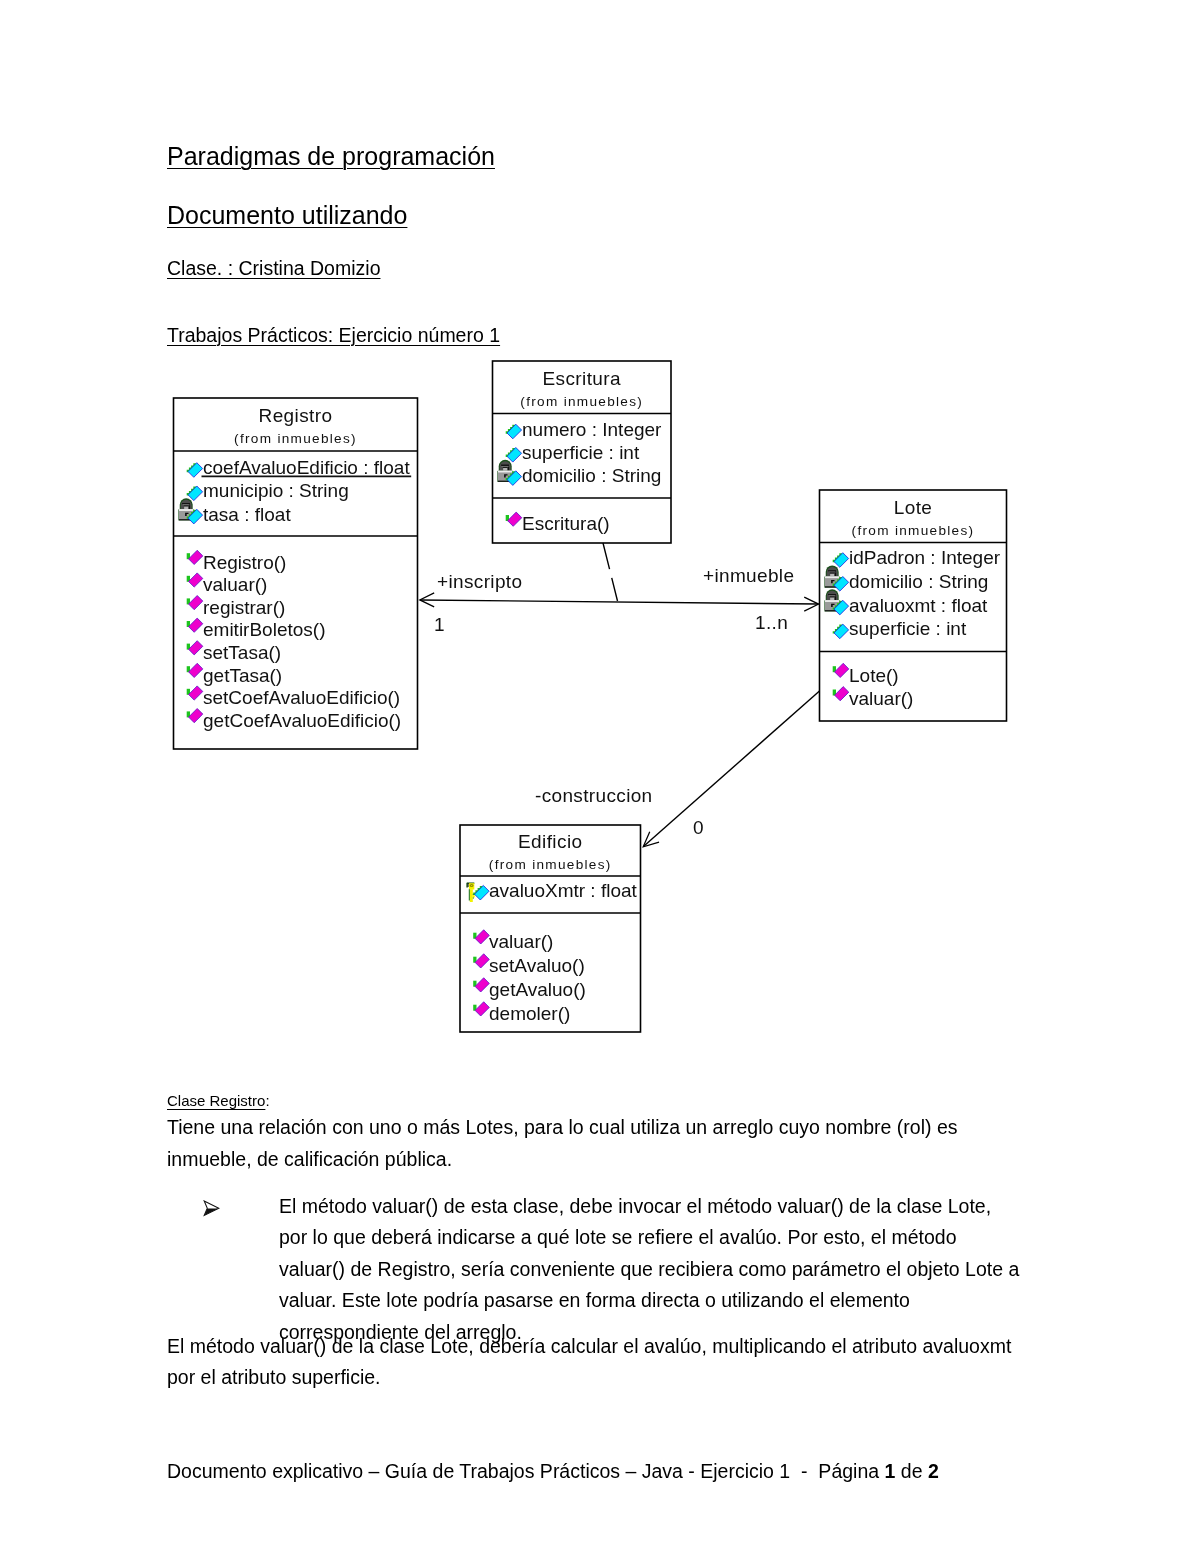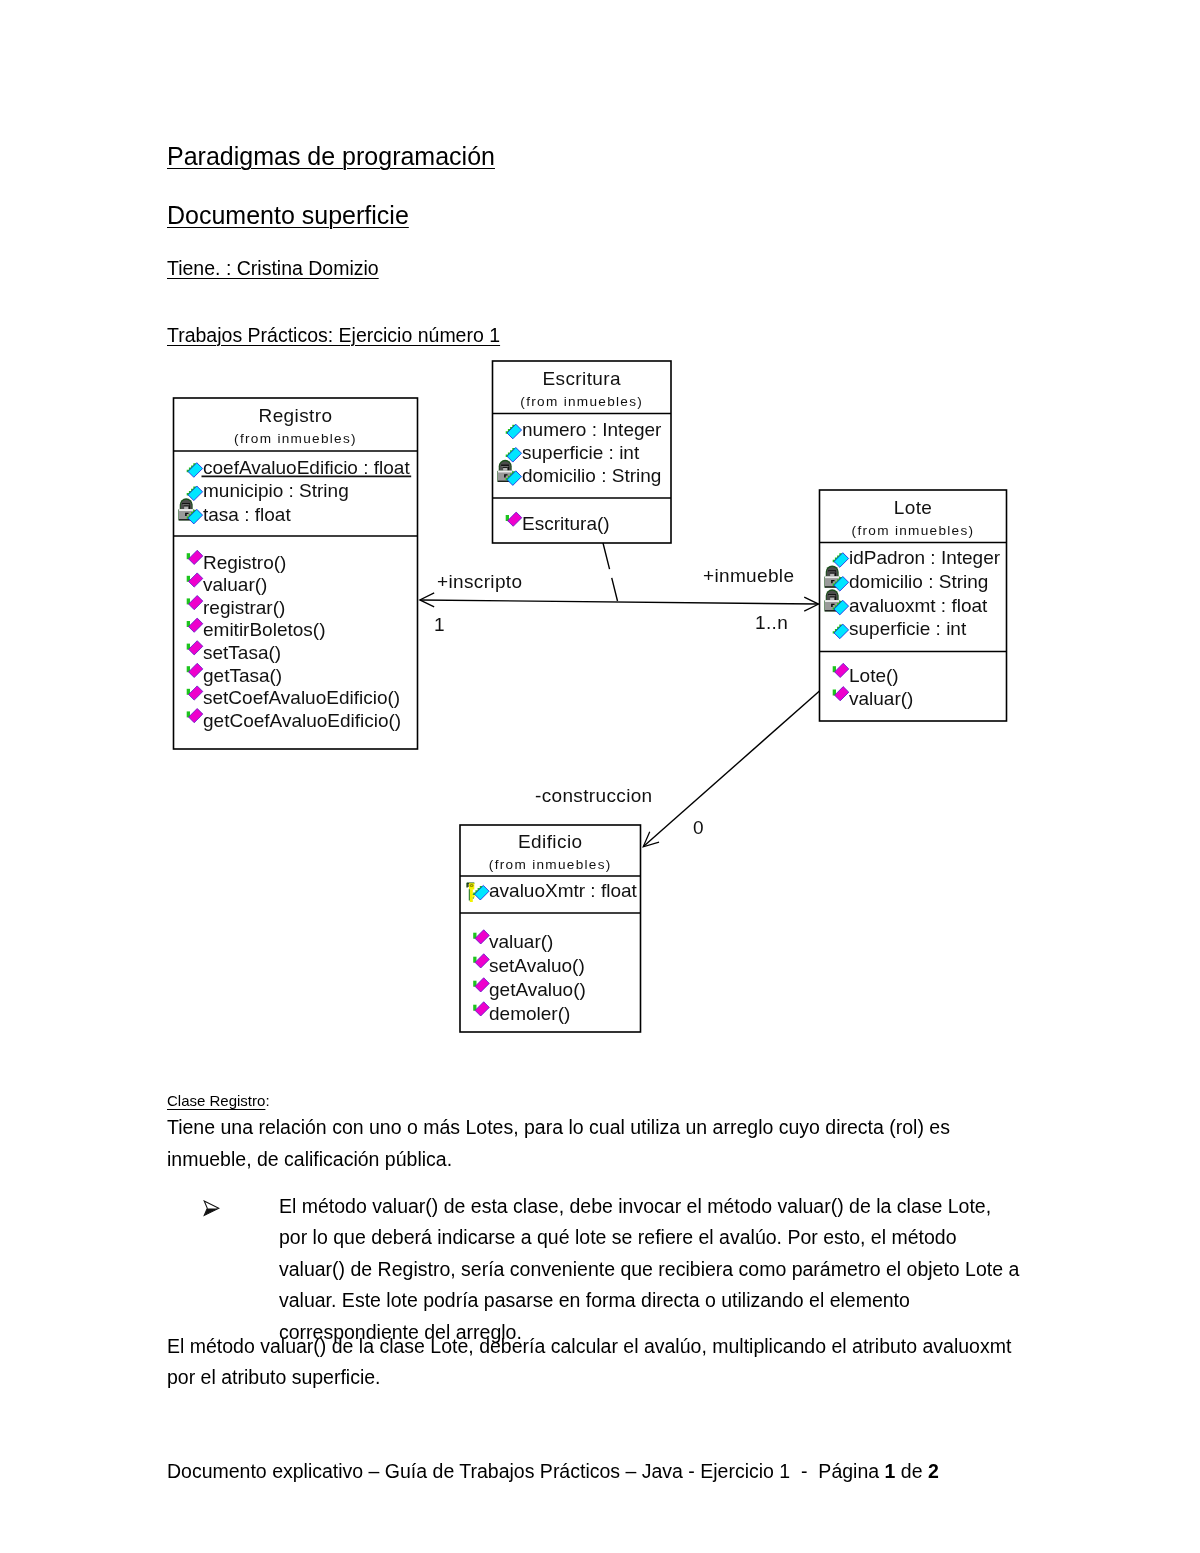--- a/index.html
+++ b/index.html
@@ -31,27 +31,27 @@
   .uml rect.box{fill:#fff;stroke:#000;stroke-width:1.6;}
   .uml line.div{stroke:#000;stroke-width:1.6;}
   .uml line.conn{stroke:#000;stroke-width:1.4;fill:none;}
 </style>
 </head>
 <body>
 
 <div class="page">
 
   <div class="h1 u">Paradigmas de programación</div>
-  <div class="h2 u">Documento superficie</div>
-  <div class="meta u">Tiene. : Cristina Domizio</div>
+  <div class="h2 u">Documento utilizando</div>
+  <div class="meta u">Clase. : Cristina Domizio</div>
   <div class="meta2 u">Trabajos Prácticos: Ejercicio número 1</div>
 
   <div class="sec"><span class="u">Clase Registro</span><span>:</span></div>
 
-  <div class="para p1">Tiene una relación con uno o más Lotes, para lo cual utiliza un arreglo cuyo directa (rol) es inmueble, de calificación pública.</div>
+  <div class="para p1">Tiene una relación con uno o más Lotes, para lo cual utiliza un arreglo cuyo nombre (rol) es inmueble, de calificación pública.</div>
 
   <div class="bullet">
     <span class="bmark" title="arrowhead-bullet">
         <svg width="20" height="20" viewBox="0 0 20 20" aria-hidden="true">
           <path d="M 1.2 1.0 L 15.8 8.2 L 1.2 15.4 L 4.3 8.2 Z" fill="none" stroke="#111" stroke-width="1.05" stroke-linejoin="miter"></path>
           <path d="M 4.3 8.4 L 15.2 8.4 L 1.4 15.2 Z" fill="#111"></path>
         </svg>
       </span>
     <span class="btext">El método valuar() de esta clase, debe invocar el método valuar() de la clase Lote, por lo que deberá indicarse a qué lote se refiere el avalúo. Por esto, el método valuar() de Registro, sería conveniente que recibiera como parámetro el objeto Lote a valuar. Este lote podría pasarse en forma directa o utilizando el elemento correspondiente del arreglo.</span>
   </div>

